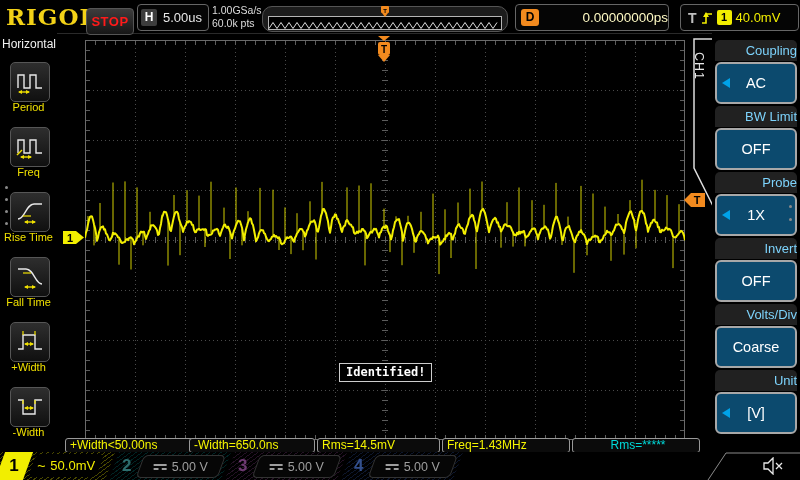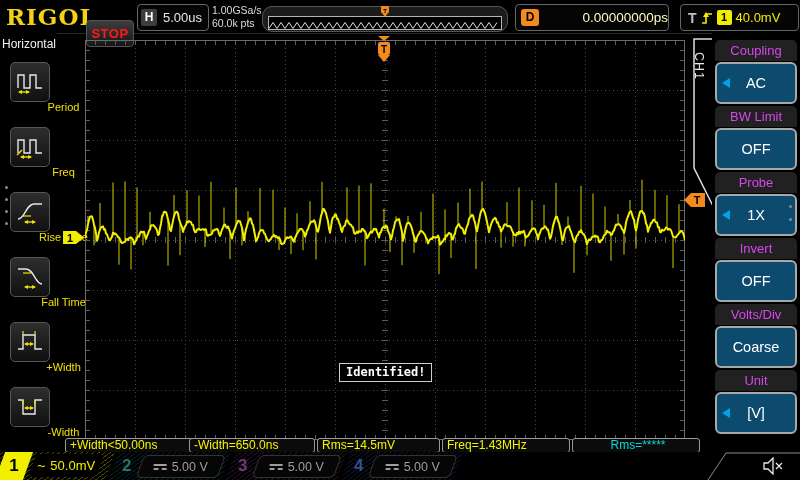--- a/index.html
+++ b/index.html
@@ -2,21 +2,21 @@
 <html><head>
 <meta charset="utf-8">
 <style>
   html,body{margin:0;padding:0;background:#222;}
   .screen{position:relative;width:800px;height:480px;background:#000;overflow:hidden;
           font-family:"Liberation Sans","DejaVu Sans",sans-serif;}
   
   .topbar{position:absolute;left:0;top:0;width:800px;height:33px;background:#000;border-bottom:1px solid #2a2a2a;}
   .logo{position:absolute;left:6px;top:3px;font-family:"DejaVu Serif","Liberation Serif",serif;
         font-weight:bold;font-size:23px;color:#f3d217;letter-spacing:1px;}
-  .stopbtn{position:absolute;left:86px;top:20px;width:46px;height:25px;border:1px solid #555;border-radius:4px;
+  .stopbtn{position:absolute;left:86px;top:8px;width:46px;height:25px;border:1px solid #555;border-radius:4px;
            background:linear-gradient(#3d3d3d,#161616);color:#ff1a1a;font-weight:bold;font-size:13px;
            text-align:center;line-height:25px;letter-spacing:0.5px;}
   .hbox{position:absolute;left:137px;top:4px;width:70px;height:25px;border:1px solid #666;border-radius:4px;
         background:#050505;display:flex;align-items:center;}
   .hbadge{margin-left:3px;width:16px;height:17px;background:#3d3d3d;border-radius:2px;color:#fff;
           font-weight:bold;font-size:12px;text-align:center;line-height:17px;}
   .hval{flex:1;text-align:center;color:#e8e8e8;font-size:13px;}
   .ratebox{position:absolute;left:212px;top:4px;color:#dcdcdc;font-size:10.5px;line-height:12.5px;}
   .preview{position:absolute;left:262px;top:6px;width:244px;height:24px;background:#1c1c1c;
            border:1px solid #555;border-radius:10px;}
@@ -31,36 +31,36 @@
         background:#050505;display:flex;align-items:center;gap:4px;}
   .tlabel{margin-left:7px;color:#c0c0c0;font-weight:bold;font-size:14px;}
   .tchan{width:15px;height:15px;background:#f2ee00;border-radius:2px;color:#000;font-weight:bold;
          font-size:11px;text-align:center;line-height:15px;}
   .tlevel{color:#f2ee00;font-size:13px;}
   
   .leftmenu{position:absolute;left:0;top:33px;width:57px;height:419px;background:#000;}
   .lm-title{position:absolute;left:2px;top:4px;color:#f2f2f2;font-size:12px;}
   .lm-btn{position:absolute;left:10px;width:38px;height:38px;border:1px solid #565656;border-radius:5px;
           background:linear-gradient(#2e2e2e,#101010);display:flex;align-items:center;justify-content:center;}
-  .lm-label{position:absolute;left:0;width:57px;text-align:center;color:#f0e000;font-size:11px;white-space:nowrap;margin-left:35px;}
+  .lm-label{position:absolute;left:0;width:57px;text-align:center;color:#f0e000;font-size:11px;white-space:nowrap;}
   .pagedot{position:absolute;width:3px;height:3px;border-radius:50%;background:#8a8a8a;}
   
   .grat{position:absolute;left:85px;top:40px;width:600px;height:400px;}
   .identified{position:absolute;left:339px;top:363px;background:#000;border:1px solid #cccccc;
               color:#fff;font-family:"DejaVu Sans Mono","Liberation Mono",monospace;font-size:12px;
               font-weight:bold;padding:1px 6px 2px 6px;}
   .trig-top{position:absolute;left:376px;top:36px;}
   .trig-right{position:absolute;left:683px;top:192px;}
   .ch1-tag{position:absolute;left:62px;top:230px;}
   
   .rightmenu{position:absolute;left:712px;top:33px;width:88px;height:419px;background:#000;}
   .ch-tab-text{position:absolute;left:692px;top:52px;color:#e8e8e8;font-size:12.5px;
                writing-mode:vertical-rl;letter-spacing:1px;}
   .rm-item-label{position:absolute;left:3px;width:82px;height:21px;background:#212121;border-radius:5px 5px 0 0;
-                 color:#d946ef;font-size:13px;text-align:center;line-height:21px;}
+                 color:#7dd3fc;font-size:13px;text-align:right;line-height:21px;}
   .rm-item-value{position:absolute;left:3px;width:78px;height:38px;background:#0c4a6e;border:2px solid #a8a8a8;
                  border-radius:6px;color:#fff;font-size:14.5px;text-align:center;line-height:38px;}
   .rm-tri{position:absolute;left:5px;top:14px;width:0;height:0;border-top:5px solid transparent;
           border-bottom:5px solid transparent;border-right:8px solid #00a2e8;}
   
   .measbar{position:absolute;left:0;top:437px;width:800px;height:16px;}
   .measbox{position:absolute;top:1px;height:13px;background:#0b0b0b;border:1px solid #999;border-radius:3px;
            font-size:12px;line-height:12px;padding:0 0 0 4px;color:#f5f500;white-space:nowrap;overflow:hidden;}
   .meas-cyan{color:#00dada;text-align:center;}
   

